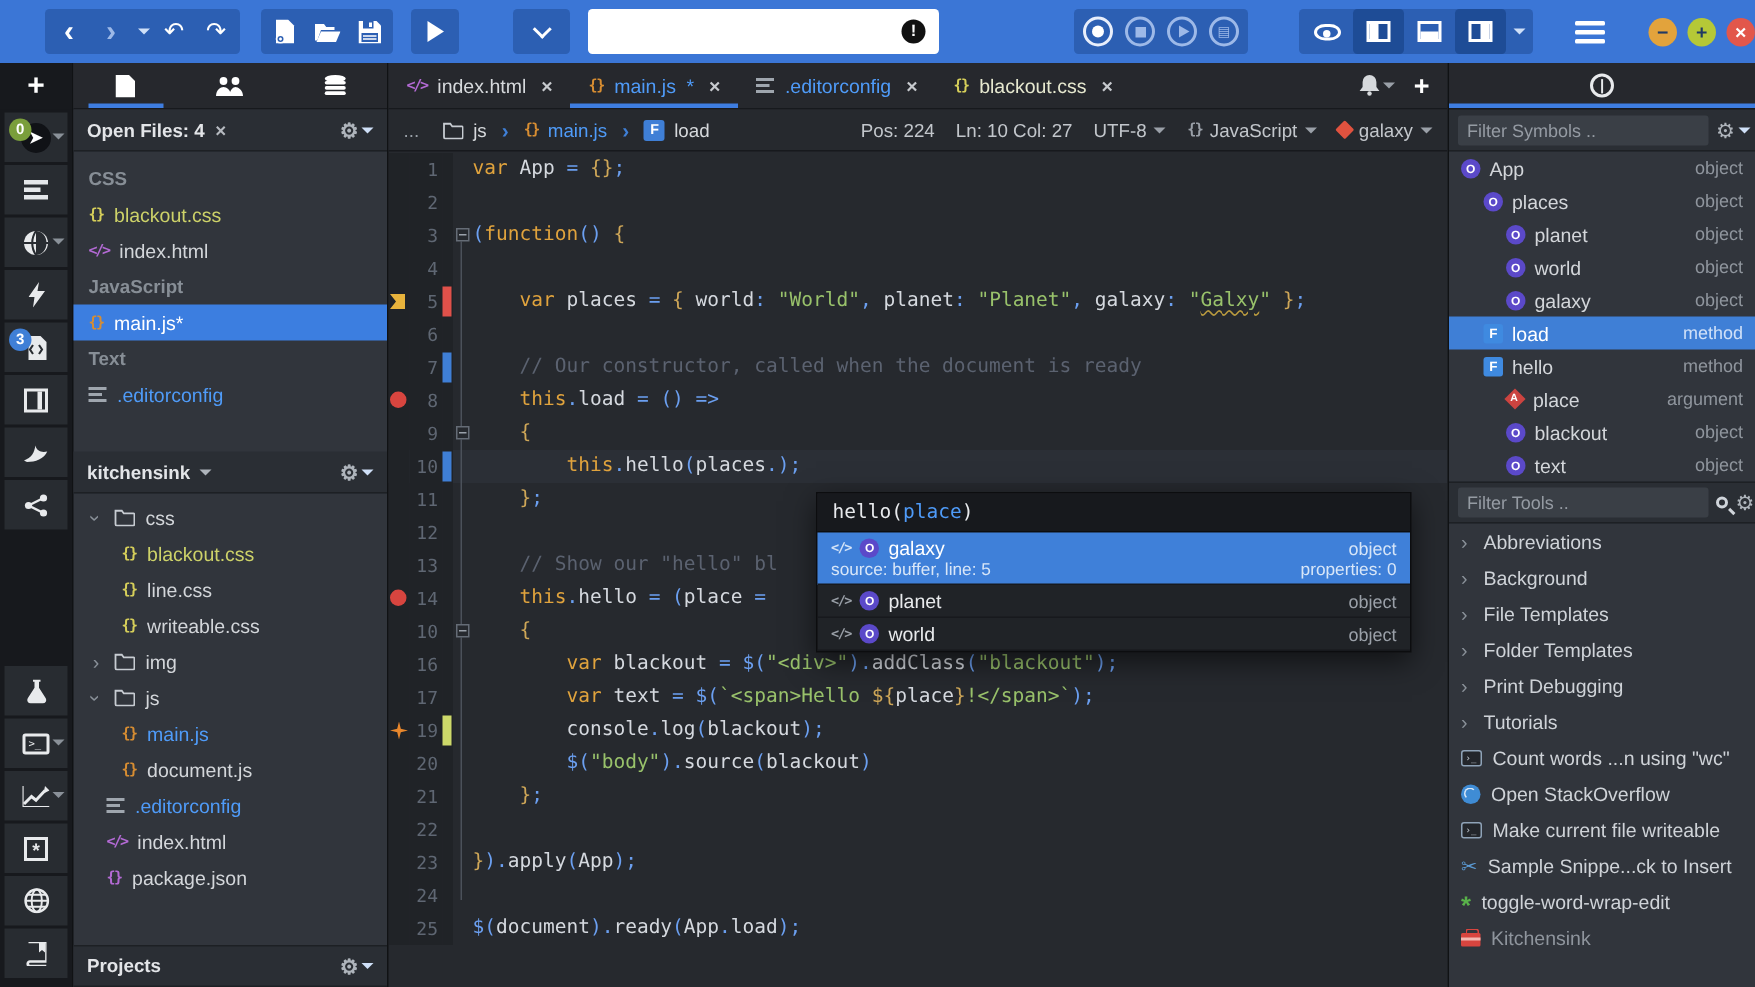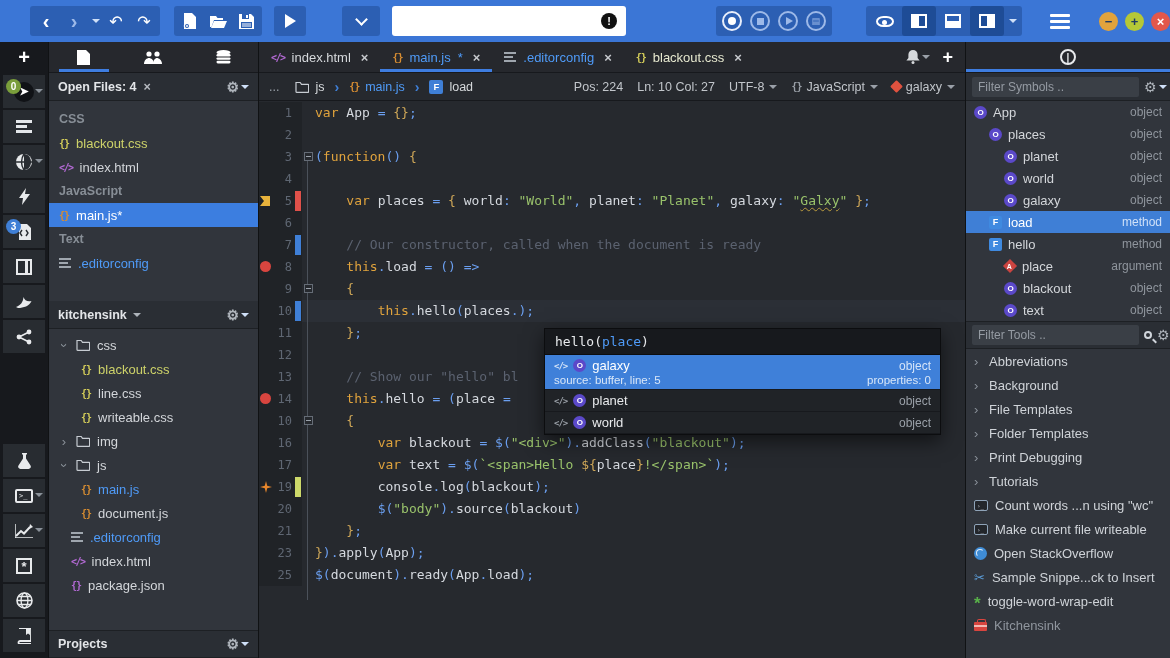--- a/index.html
+++ b/index.html
@@ -738,24 +738,38 @@
   </div>
           <div class="cline ">
     <span class="g-mark"></span>
     <span class="g-num">21</span>
     <span class="g-chg"></span>
     <span class="g-fold"></span>
     <span class="codetext">    <span class="tk-brace">}</span><span class="tk-p">;</span></span>
   </div>
           <div class="cline ">
     <span class="g-mark"></span>
+    <span class="g-num">22</span>
+    <span class="g-chg"></span>
+    <span class="g-fold"></span>
+    <span class="codetext"></span>
+  </div>
+          <div class="cline ">
+    <span class="g-mark"></span>
     <span class="g-num">23</span>
     <span class="g-chg"></span>
     <span class="g-fold"></span>
     <span class="codetext"><span class="tk-brace">}</span><span class="tk-p">)</span><span class="tk-p">.</span><span class="tk-id">apply</span><span class="tk-p">(</span><span class="tk-id">App</span><span class="tk-p">)</span><span class="tk-p">;</span></span>
+  </div>
+          <div class="cline ">
+    <span class="g-mark"></span>
+    <span class="g-num">24</span>
+    <span class="g-chg"></span>
+    <span class="g-fold"></span>
+    <span class="codetext"></span>
   </div>
           <div class="cline ">
     <span class="g-mark"></span>
     <span class="g-num">25</span>
     <span class="g-chg"></span>
     <span class="g-fold"></span>
     <span class="codetext"><span class="tk-p">$</span><span class="tk-p">(</span><span class="tk-id">document</span><span class="tk-p">)</span><span class="tk-p">.</span><span class="tk-id">ready</span><span class="tk-p">(</span><span class="tk-id">App</span><span class="tk-p">.</span><span class="tk-id">load</span><span class="tk-p">)</span><span class="tk-p">;</span></span>
   </div>
         </div>
       <div class="foldline" style="left:48px;top:58px;height:440px"></div>
@@ -894,26 +908,26 @@
         </div>
         <div class="toolrow">
           <span class="twisty">›</span>
           <span>Tutorials</span>
         </div>
         <div class="toolrow ">
           <span class="term-ico">›_</span>
           <span>Count words ...n using "wc"</span>
         </div>
         <div class="toolrow ">
+          <span class="globe-ico"></span>
+          <span>Open StackOverflow</span>
+        </div>
+        <div class="toolrow ">
           <span class="term-ico">›_</span>
           <span>Make current file writeable</span>
-        </div>
-        <div class="toolrow ">
-          <span class="globe-ico"></span>
-          <span>Open StackOverflow</span>
         </div>
         <div class="toolrow ">
           <span class="scissors">✂</span>
           <span>Sample Snippe...ck to Insert</span>
         </div>
         <div class="toolrow ">
           <span class="star-ico">*</span>
           <span>toggle-word-wrap-edit</span>
         </div>
         <div class="toolrow muted-label">

